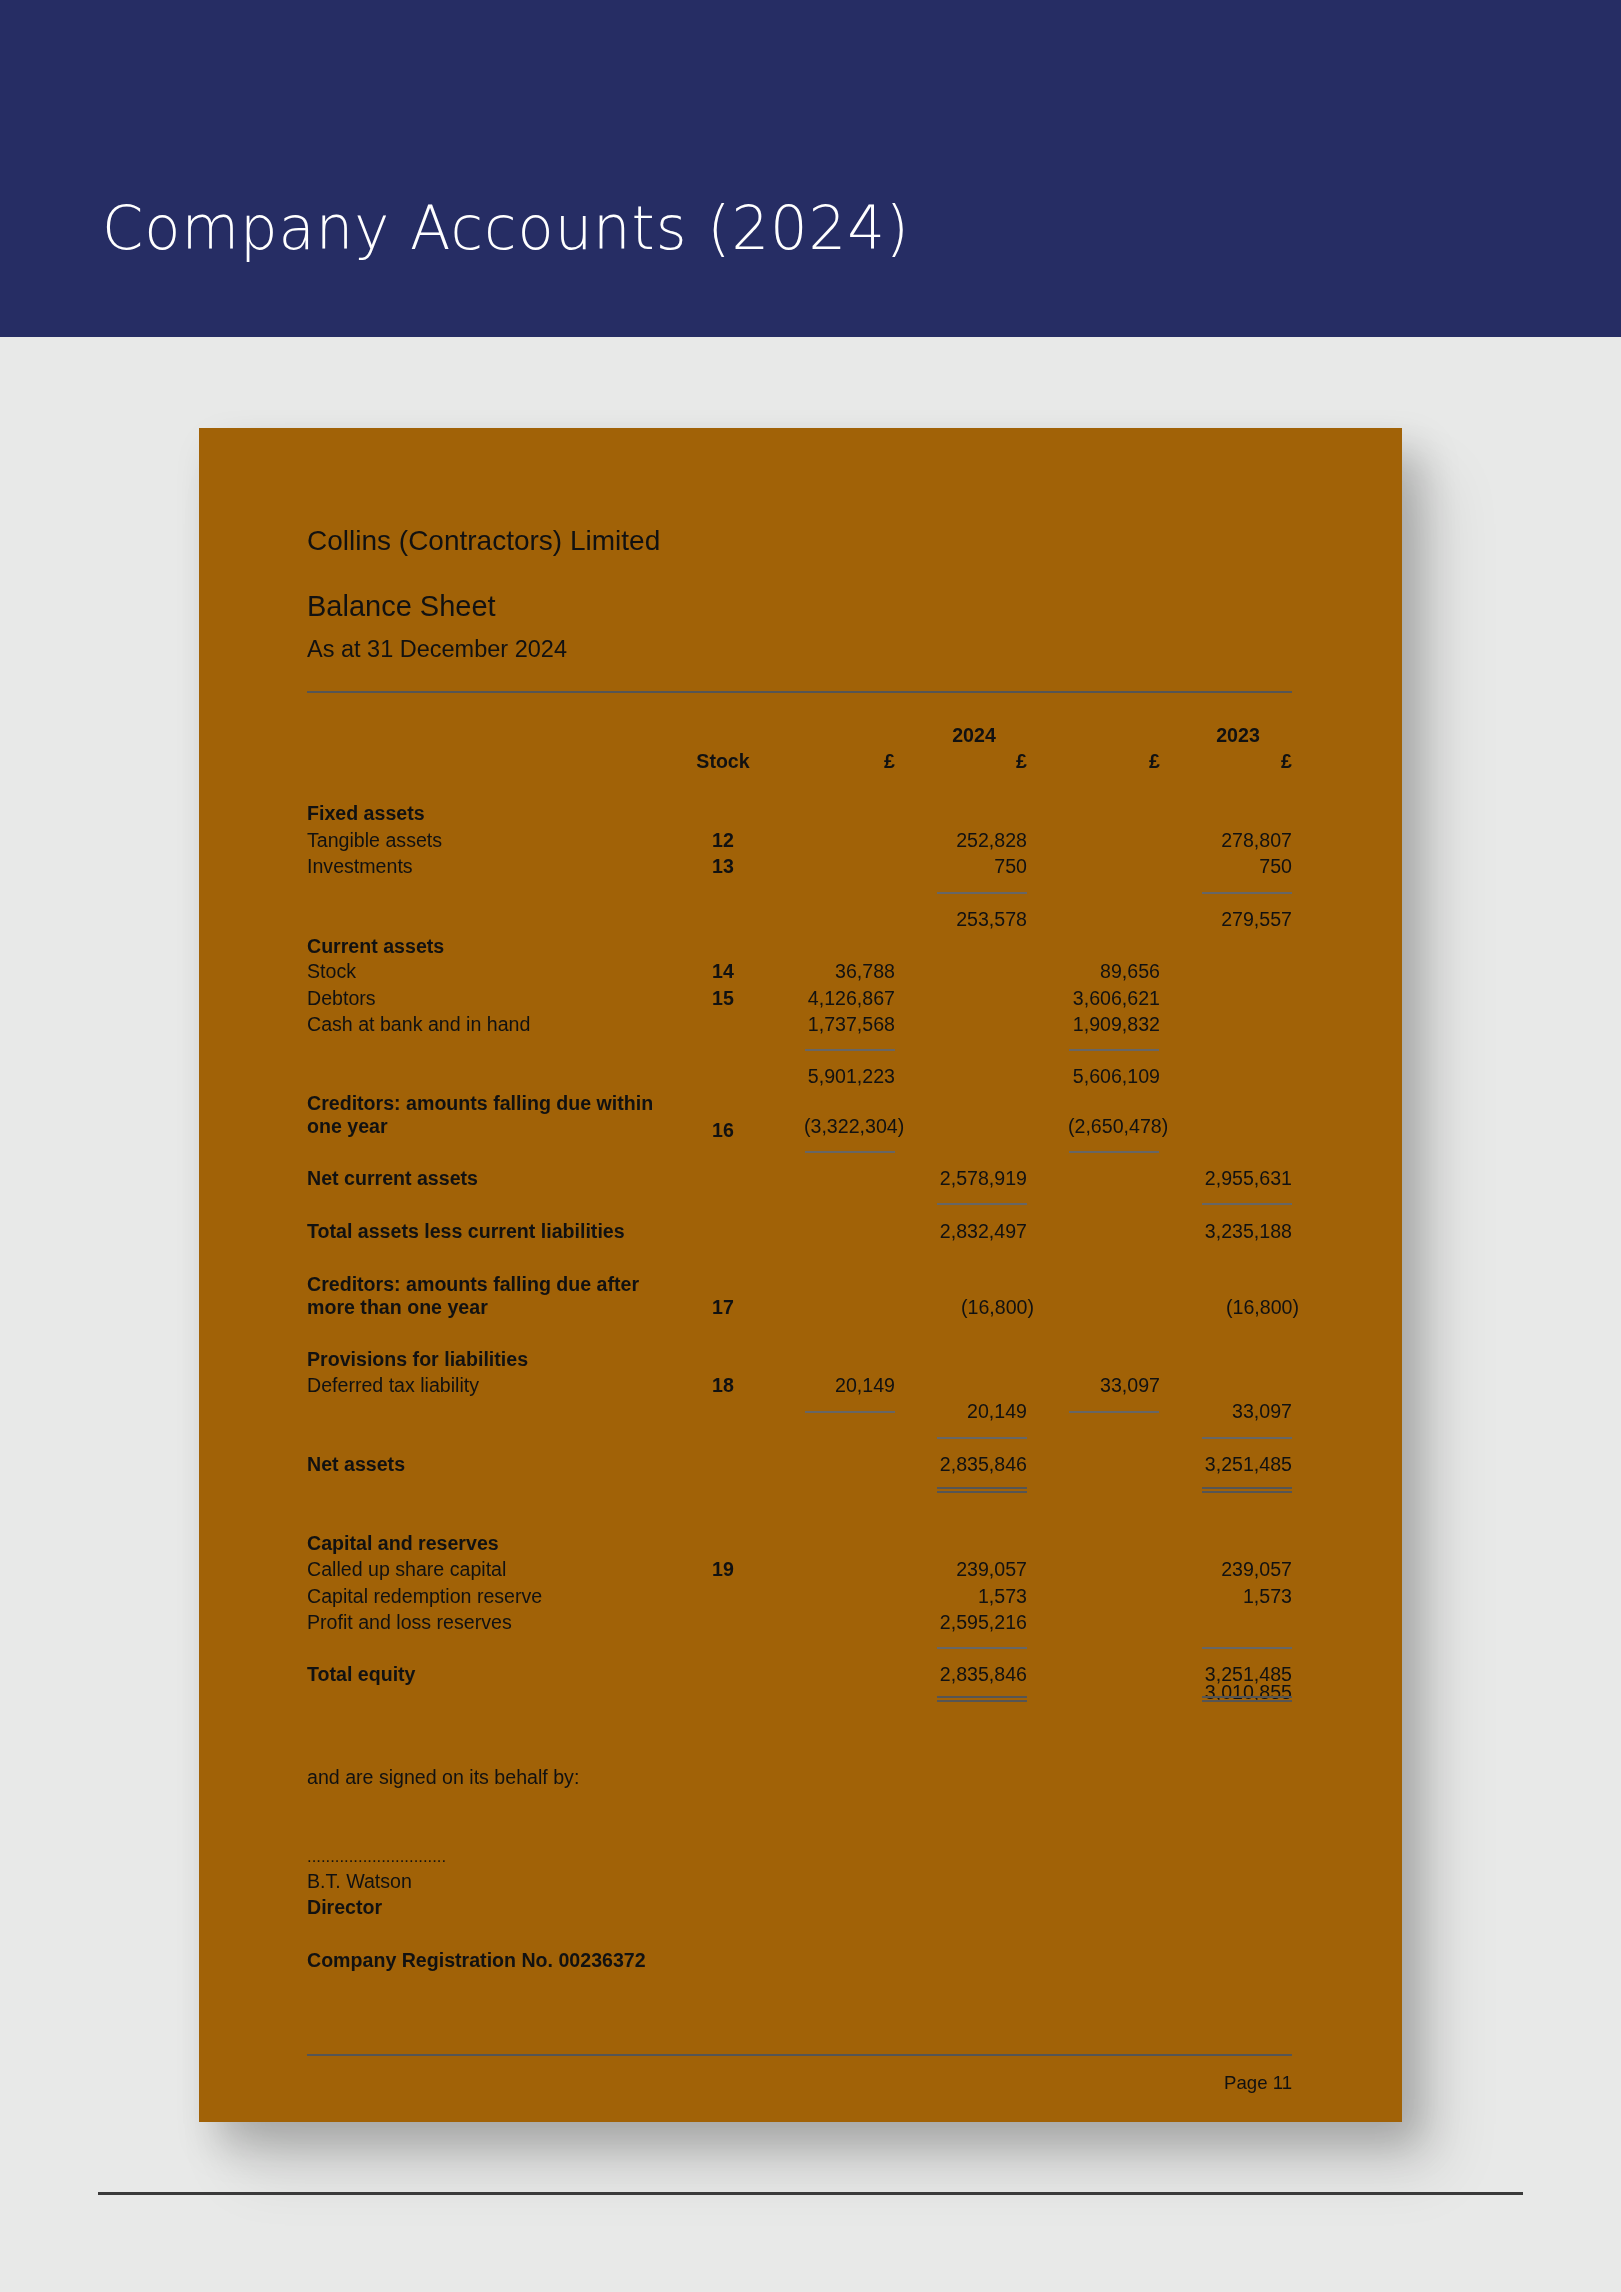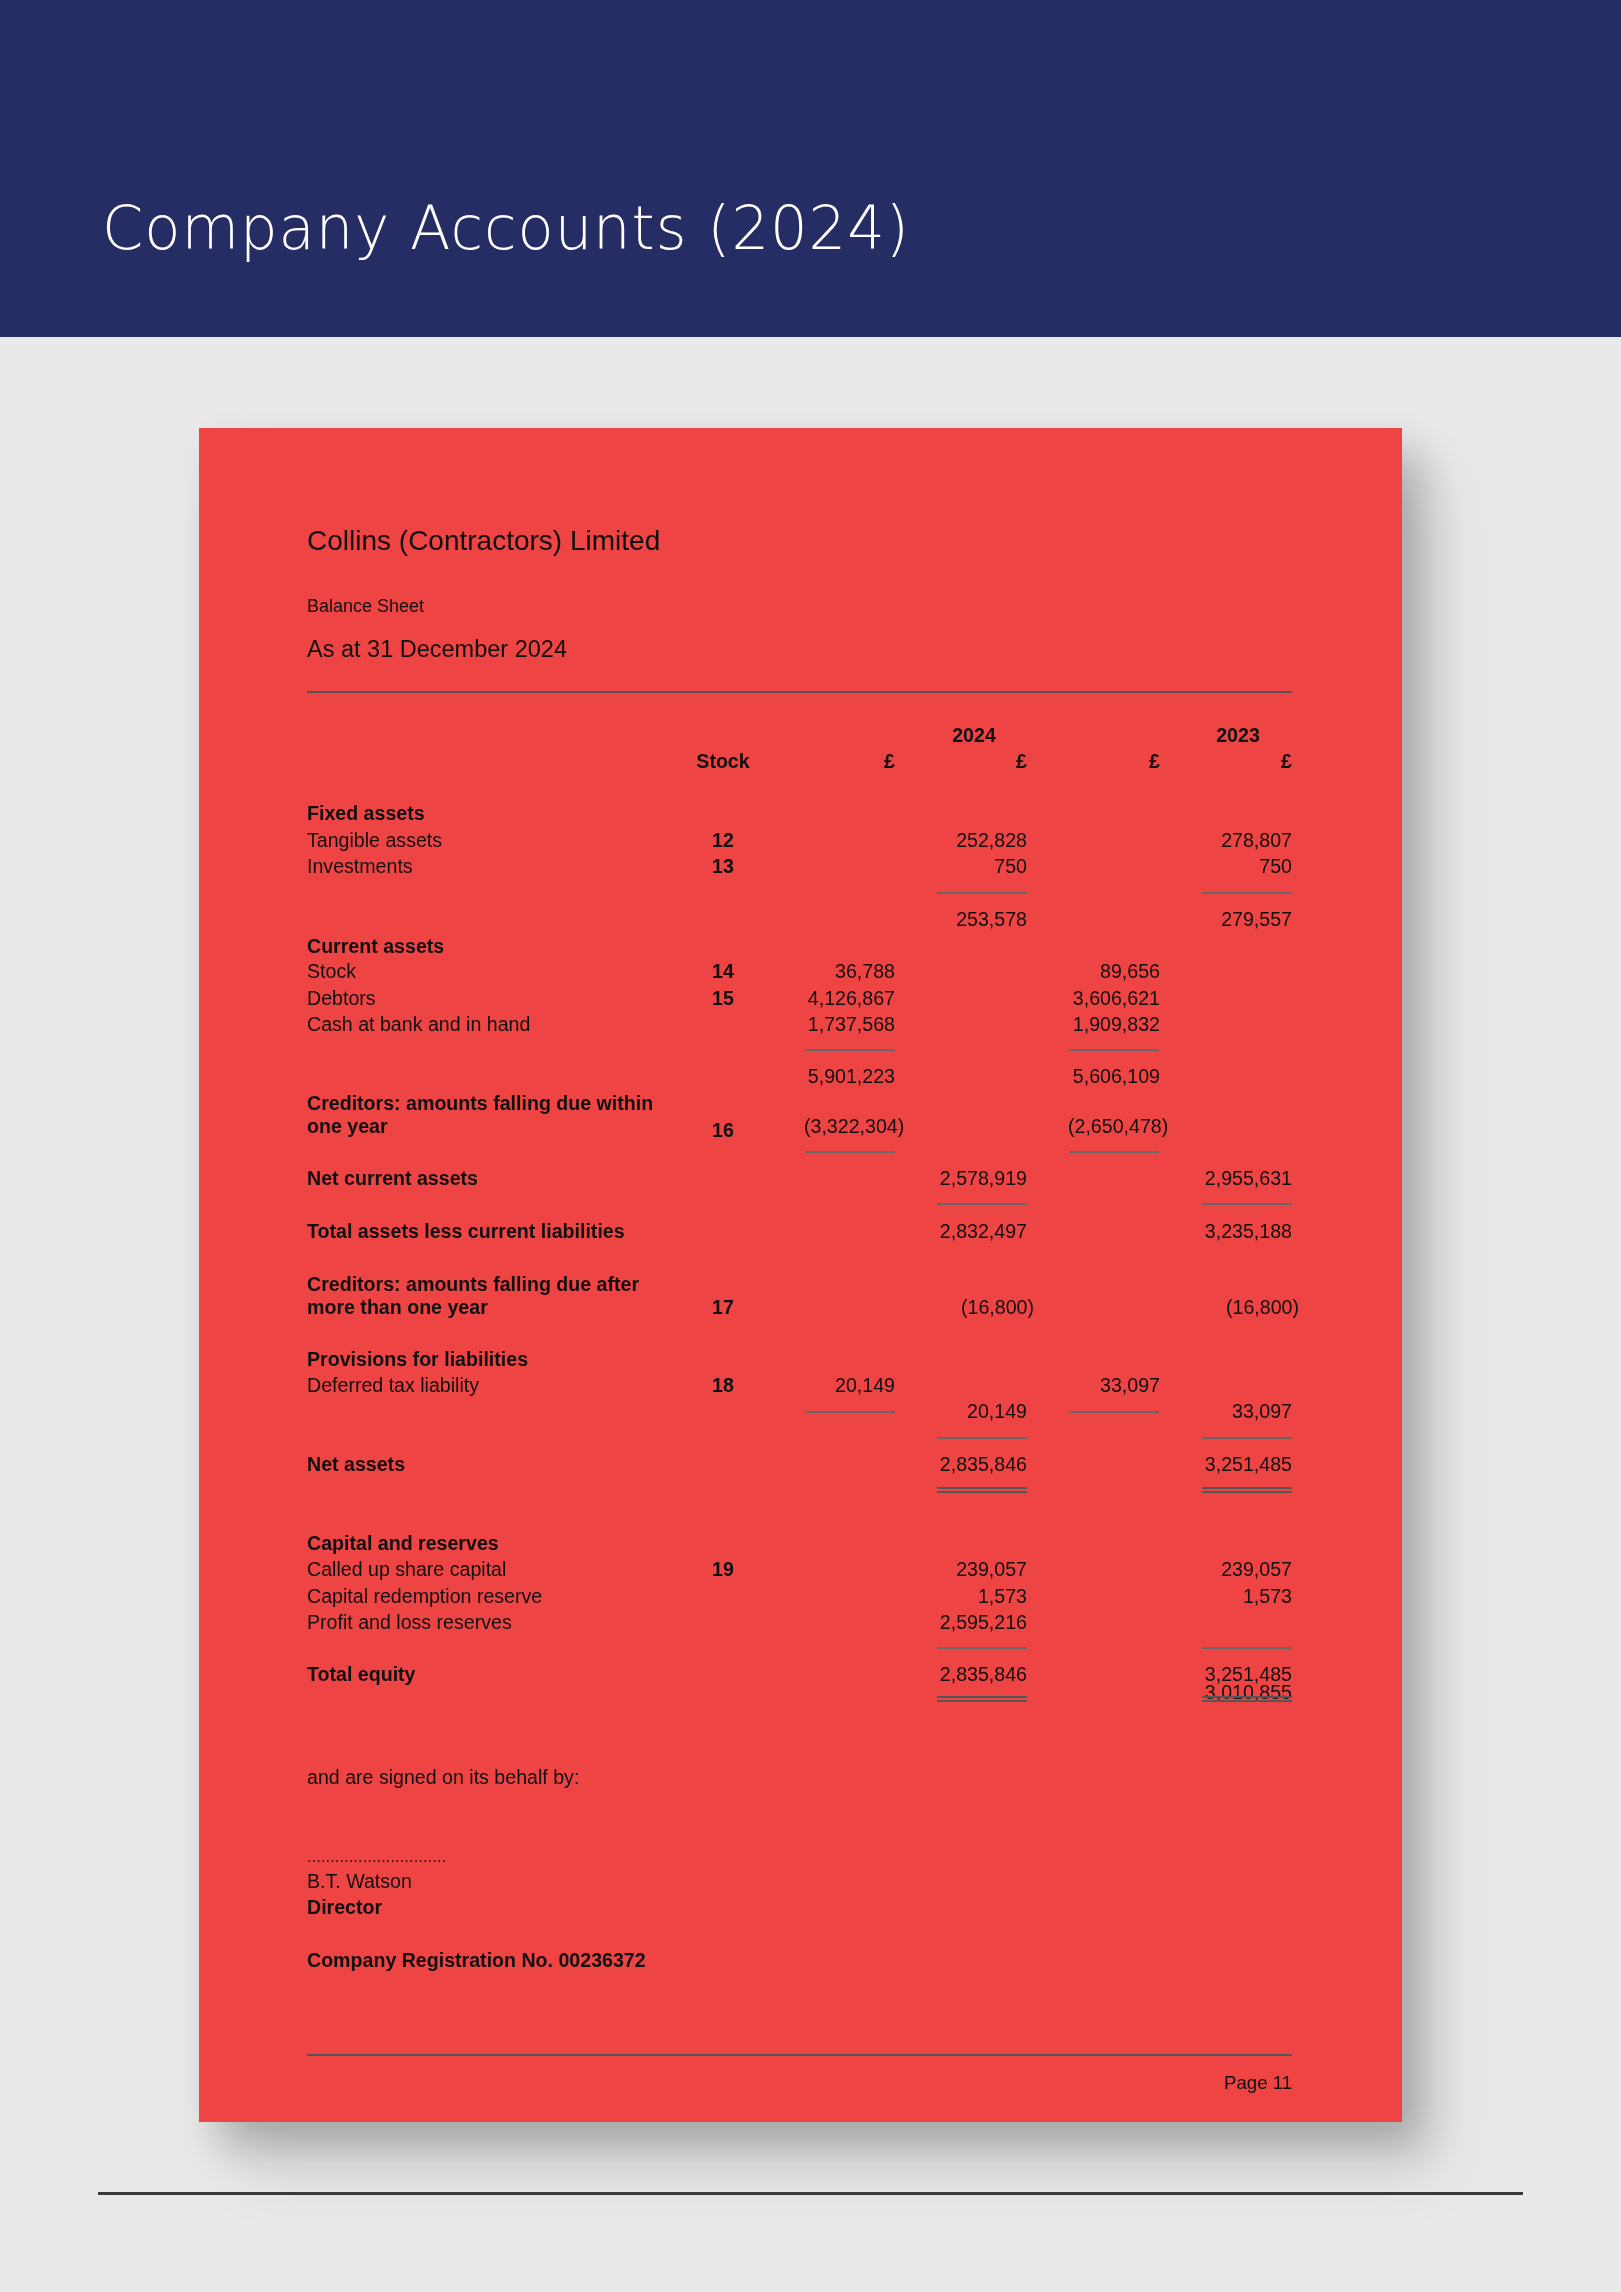--- a/index.html
+++ b/index.html
@@ -14,21 +14,21 @@
     background: #262d64;
   }
   .banner-title {
     position: absolute; left: 102px; top: 192px;
     font-family: "DejaVu Sans", sans-serif; font-weight: 300;
     font-size: 61px; color: #ffffff; letter-spacing: 1px; white-space: nowrap;
     transform: scaleX(0.97); transform-origin: left center;
   }
   .paper {
     position: absolute; left: 199px; top: 428px; width: 1203px; height: 1694px;
-    background: #ef4444;
+    background: #a16207;
     box-shadow: 17.6px 21.6px 39px rgba(0,0,0,0.22), 39px 49px 59px rgba(0,0,0,0.10);
   }
   .t { position: absolute; white-space: nowrap; font-size: 19.6px; line-height: 23.5px; }
   .b { font-weight: bold; }
   .r { text-align: right; }
   .c { text-align: center; }
   .rule { position: absolute; background: #555; height: 2px; }
   .uline { position: absolute; height: 2px; background: #666; width: 90px; }
   .dline { position: absolute; width: 90px; height: 5.9px; border-top: 2px solid #555; border-bottom: 2px solid #555; box-sizing: border-box; }
   .page-sep { position: absolute; left: 98px; top: 2192px; width: 1425px; height: 2.9px; background: #3a3a3a; }
@@ -36,21 +36,21 @@
 </head>
 <body>
 
 <div class="banner">
   <div class="banner-title">Company Accounts (2024)</div>
 </div>
 
 <div class="paper">
 
   <div class="t" style="left:108px; top:96px; font-size:28px; line-height:33px;">Collins (Contractors) Limited</div>
-  <div class="t" style="left:108px; top:165px; font-size:18px; line-height:27.4px;">Balance Sheet</div>
+  <div class="t" style="left:108px; top:165px; font-size:29px; line-height:27.4px;">Balance Sheet</div>
   <div class="t" style="left:108px; top:208px; font-size:23.5px; line-height:27.4px;">As at 31 December 2024</div>
   <div class="rule" style="left:108px; top:263px; width:985px;"></div>
 
   <div class="t b c" style="left:716px; top:296px; width:118px;">2024</div>
   <div class="t b c" style="left:980px; top:296px; width:118px;">2023</div>
   <div class="t b c" style="left:465px; top:322px; width:118px;">Stock</div>
   <div class="t b r" style="left:598px; top:322px; width:98px;">£</div>
   <div class="t b r" style="left:730px; top:322px; width:98px;">£</div>
   <div class="t b r" style="left:863px; top:322px; width:98px;">£</div>
   <div class="t b r" style="left:995px; top:322px; width:98px;">£</div>

